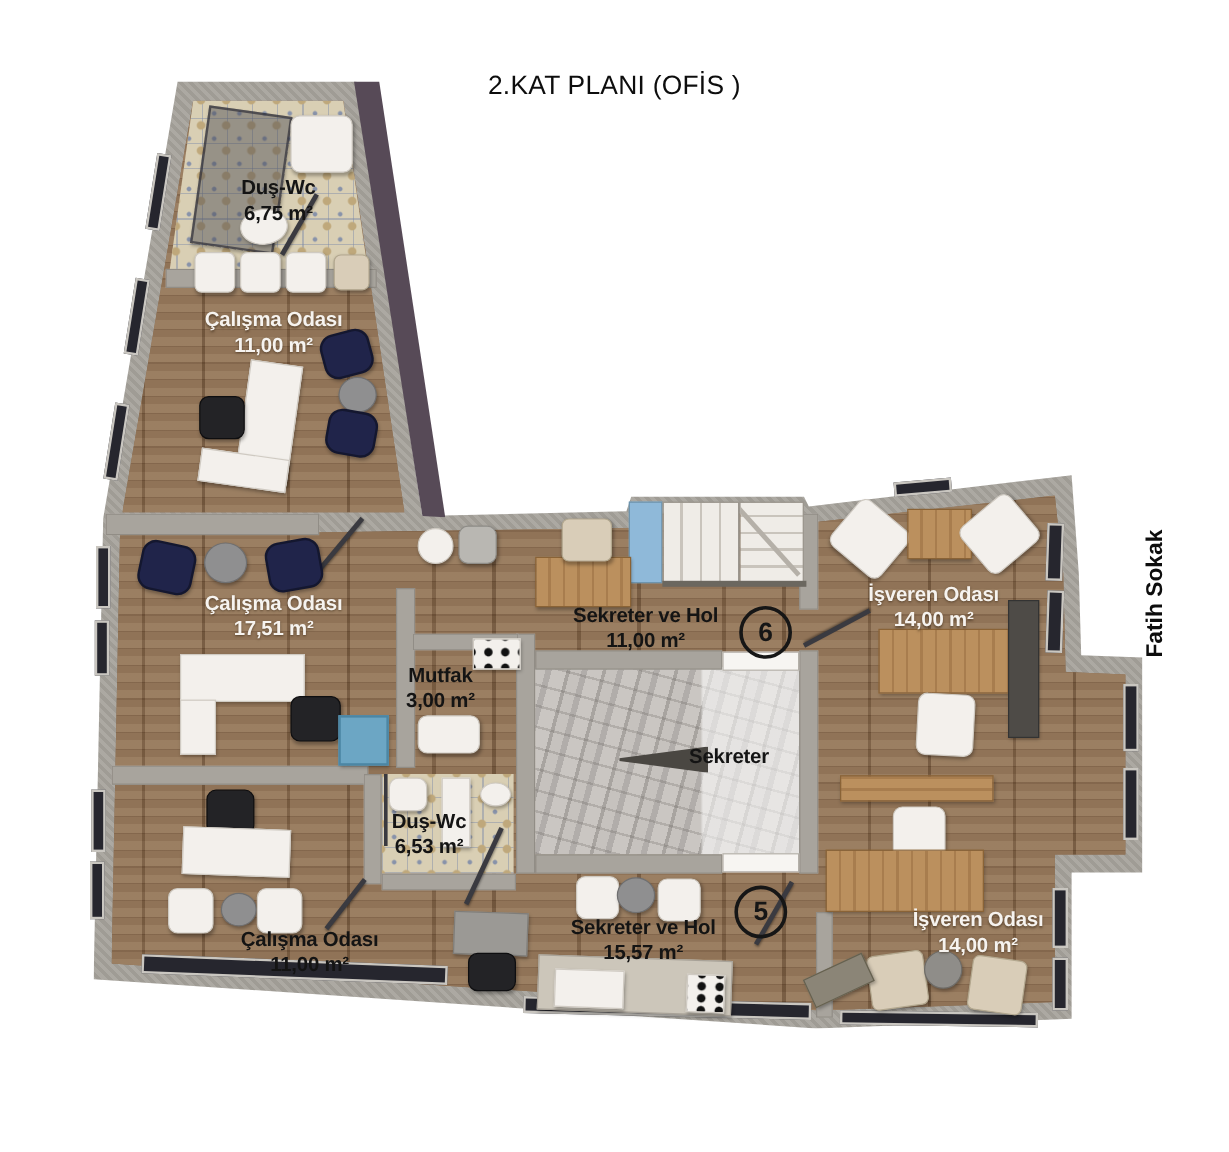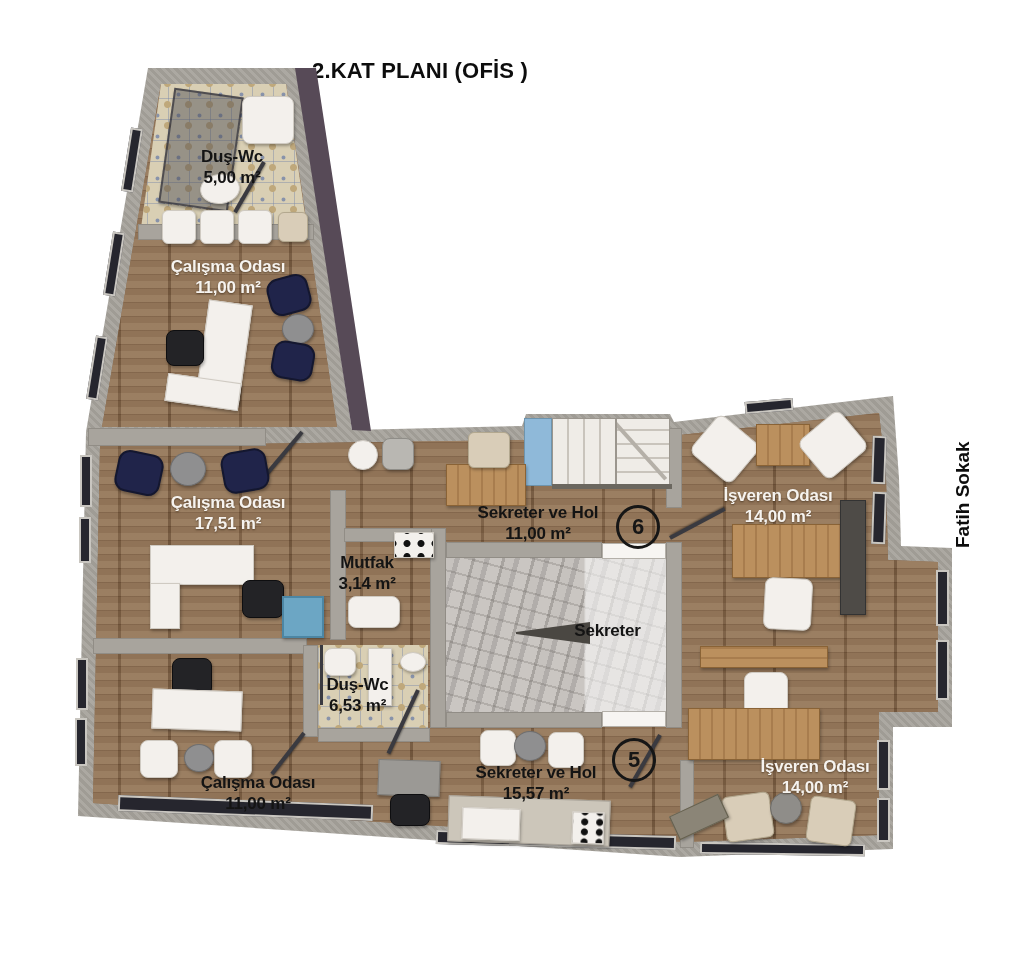--- a/index.html
+++ b/index.html
@@ -56,21 +56,21 @@
   .slats-v{background:repeating-linear-gradient(90deg,#bb905e 0 10px,#a87d4e 10px 12px);border:1px solid #8a6336;box-sizing:border-box;}
   .slats-h{background:repeating-linear-gradient(0deg,#bb905e 0 8px,#a87d4e 8px 10px);border:1px solid #8a6336;box-sizing:border-box;}
   .round{border-radius:50%;}
   .r8{border-radius:8px;}
   
   .room-label{text-align:center;font-weight:bold;font-size:17px;line-height:1.25;letter-spacing:-0.2px;white-space:nowrap;}
   .lbl-black{color:#141414;}
   .lbl-white{color:#f6f3ef;text-shadow:0 1px 2px rgba(40,25,10,.55);}
   .badge{width:44px;height:44px;border:3px solid #161616;border-radius:50%;box-sizing:border-box;
          font-size:22px;font-weight:bold;color:#161616;text-align:center;line-height:38px;}
-  #title{left:312px;top:58px;width:400px;text-align:left;font-size:22px;font-weight:bold;color:#0d0d0d;letter-spacing:.2px;}
+  #title{left:312px;top:58px;width:400px;text-align:center;font-size:22px;font-weight:normal;color:#0d0d0d;letter-spacing:.2px;}
   #street{left:952px;top:408px;height:140px;writing-mode:vertical-rl;transform:rotate(180deg);
           font-size:19px;font-weight:bold;color:#0d0d0d;}
 </style>
 </head>
 <body>
 
 <div id="stage">
 
   <div id="title" class="abs">2.KAT PLANI (OFİS )</div>
   <div id="street" class="abs">Fatih Sokak</div>
@@ -193,33 +193,33 @@
   <div class="abs furn slats-h" style="left:700px;top:646px;width:128px;height:22px;"></div>
   <div class="abs furn white-f r8" style="left:744px;top:672px;width:44px;height:46px;"></div>
   <div class="abs furn slats-v" style="left:688px;top:708px;width:132px;height:52px;"></div>
   <div class="abs furn beige-f" style="left:724px;top:794px;width:48px;height:46px;transform:rotate(-8deg);"></div>
   <div class="abs furn round" style="left:770px;top:792px;width:32px;height:32px;background:#8f8d89;border:1px solid #6e6c68;box-sizing:border-box;"></div>
   <div class="abs furn beige-f" style="left:808px;top:798px;width:46px;height:46px;transform:rotate(8deg);"></div>
   <div class="abs furn" style="left:672px;top:804px;width:54px;height:26px;background:#8b8577;border:1px solid #66614f;box-sizing:border-box;transform:rotate(-25deg);"></div>
 
   <div class="abs room-label lbl-black" style="left:152px;top:146px;width:160px;">
     <div>Duş-Wc</div>
-    <div>5,00 m²</div>
+    <div>6,75 m²</div>
   </div>
   <div class="abs room-label lbl-white" style="left:138px;top:256px;width:180px;">
     <div>Çalışma Odası</div>
     <div>11,00 m²</div>
   </div>
   <div class="abs room-label lbl-white" style="left:138px;top:492px;width:180px;">
     <div>Çalışma Odası</div>
     <div>17,51 m²</div>
   </div>
   <div class="abs room-label lbl-black" style="left:323px;top:552px;width:88px;">
     <div>Mutfak</div>
-    <div>3,14 m²</div>
+    <div>3,00 m²</div>
   </div>
   <div class="abs room-label lbl-black" style="left:452px;top:502px;width:172px;">
     <div>Sekreter ve Hol</div>
     <div>11,00 m²</div>
   </div>
   <div class="abs badge" style="left:616px;top:505px;">6</div>
   <div class="abs room-label lbl-white" style="left:690px;top:485px;width:176px;">
     <div>İşveren Odası</div>
     <div>14,00 m²</div>
   </div>

